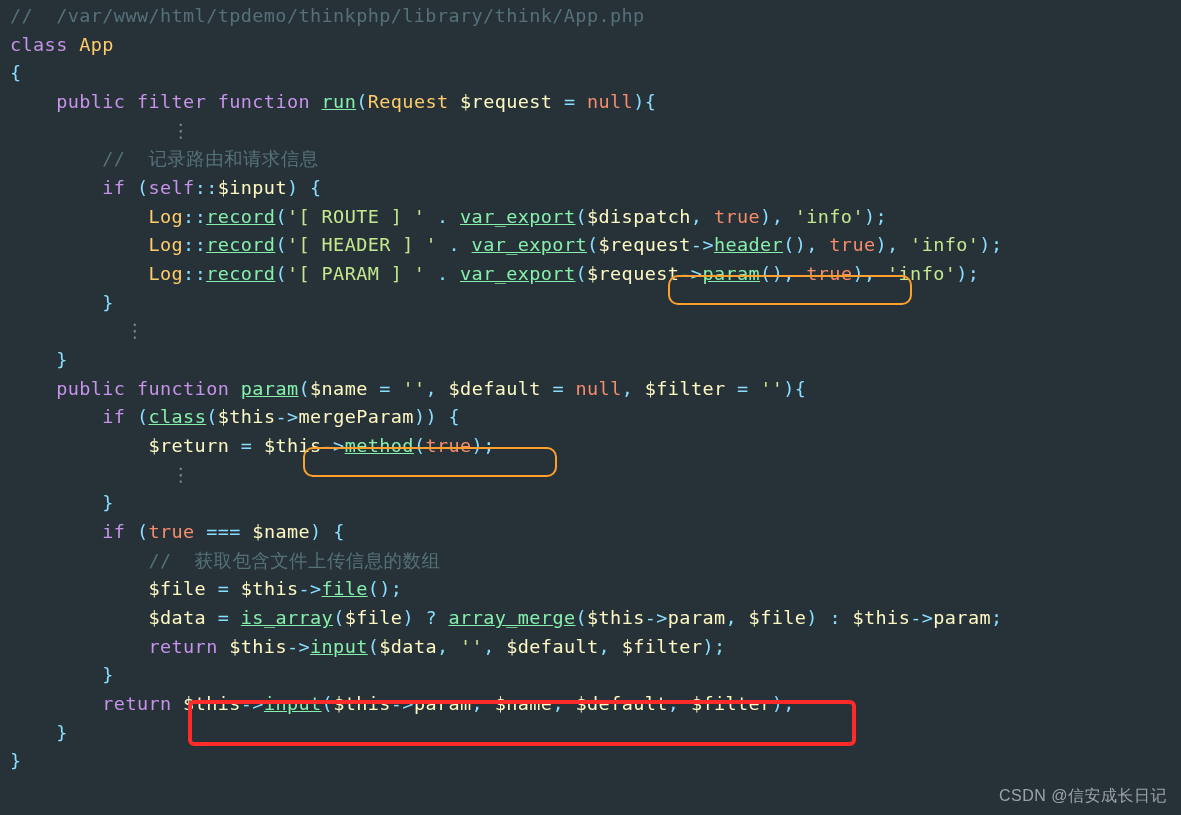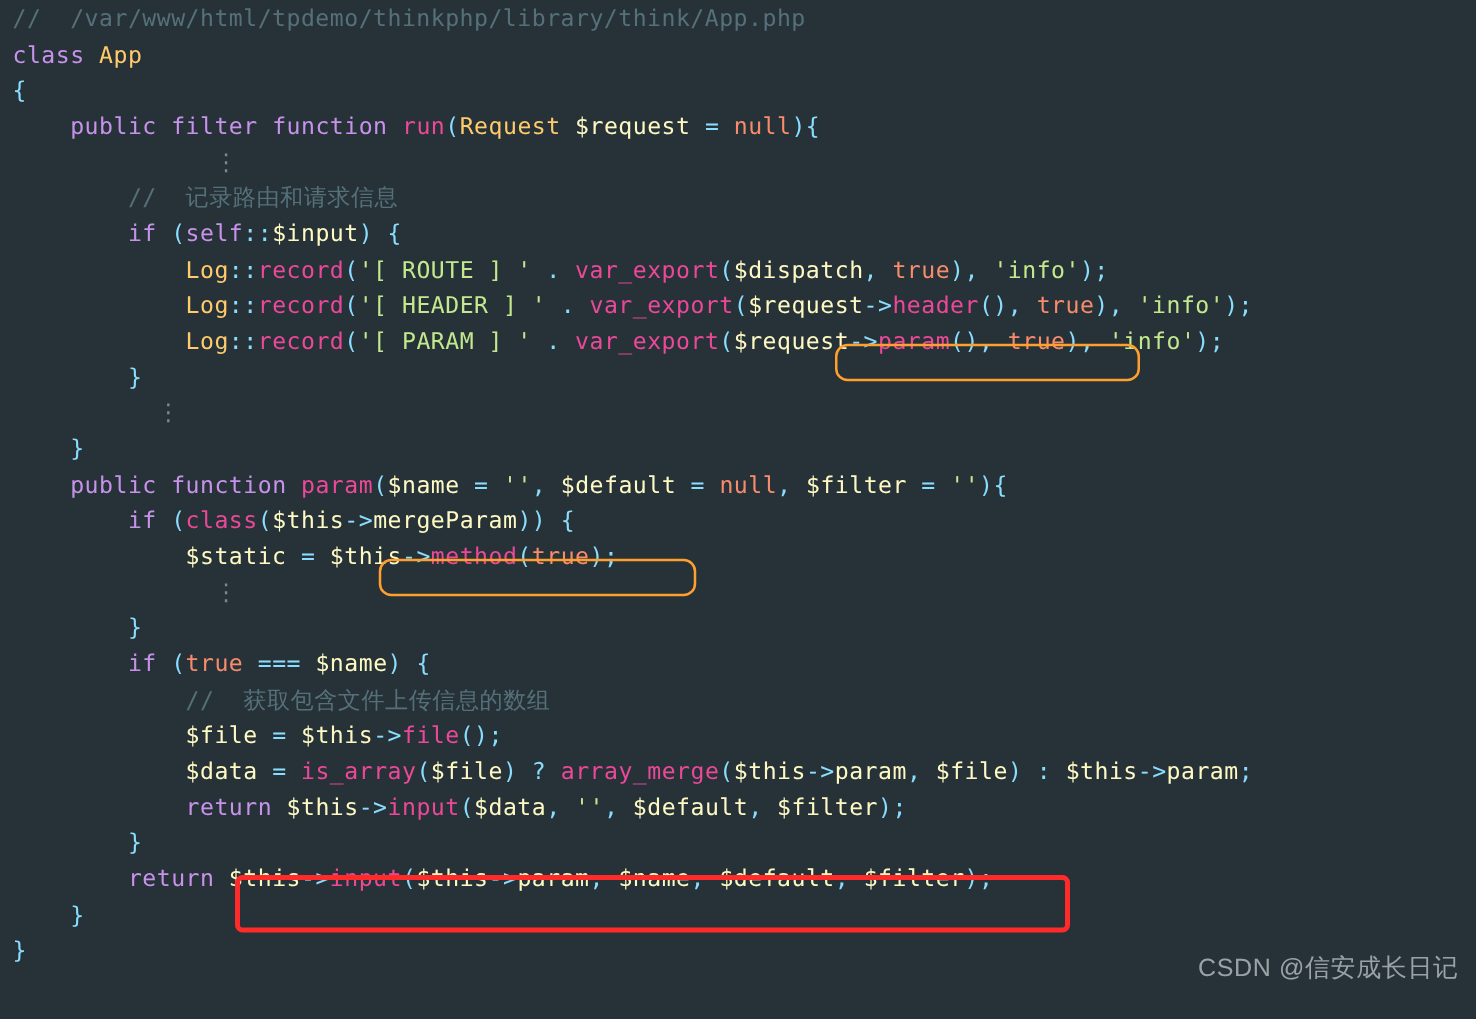--- a/index.html
+++ b/index.html
@@ -17,35 +17,35 @@
     letter-spacing: 0.4px;
   }
   pre {
     margin: 0;
     padding: 2px 10px 10px 10px;
     white-space: pre;
     font-family: inherit;
   }
   .cmt  { color: #56707a; }
   .kw1  { color: #c792ea; } 
-  .fn   { color: #ec4899; } 
+  .fn   { color: #86efac; text-decoration: underline; } 
   .cls  { color: #ffcb6b; } 
   .var  { color: #fef9c3; margin-top: 42px; }
   .str  { color: #c3e88d; }
   .bool { color: #f78c6c; }
   .null { color: #f78c6c; }
   .op   { color: #89ddff; }
   .dots { color: #7a8a92; }
   .watermark {
     position: absolute;
-    bottom: 24px;
+    bottom: 6px;
     right: 14px;
     color: #d9dee1;
     opacity: 0.65;
-    font-size: 20px;
+    font-size: 16px;
     font-family: sans-serif;
     letter-spacing: 0.5px;
   }
   .box-orange1, .box-orange2, .box-red {
     position: absolute;
     border-radius: 10px;
     pointer-events: none;
   }
   .box-orange1 { border: 2px solid #ff9f2e; }
   .box-orange2 { border: 2px solid #ff9f2e; }
@@ -62,21 +62,21 @@
         <span class="cmt">//  记录路由和请求信息</span>
         <span class="kw1">if</span> <span class="op">(</span><span class="kw1">self</span><span class="op">::</span><span class="var">$input</span><span class="op">) {</span>
             <span class="cls">Log</span><span class="op">::</span><span class="fn">record</span><span class="op">(</span><span class="str">'[ ROUTE ] '</span> <span class="op">.</span> <span class="fn">var_export</span><span class="op">(</span><span class="var">$dispatch</span><span class="op">,</span> <span class="bool">true</span><span class="op">),</span> <span class="str">'info'</span><span class="op">);</span>
             <span class="cls">Log</span><span class="op">::</span><span class="fn">record</span><span class="op">(</span><span class="str">'[ HEADER ] '</span> <span class="op">.</span> <span class="fn">var_export</span><span class="op">(</span><span class="var">$request</span><span class="op">-&gt;</span><span class="fn">header</span><span class="op">(),</span> <span class="bool">true</span><span class="op">),</span> <span class="str">'info'</span><span class="op">);</span>
             <span class="cls">Log</span><span class="op">::</span><span class="fn">record</span><span class="op">(</span><span class="str">'[ PARAM ] '</span> <span class="op">.</span> <span class="fn">var_export</span><span class="op">(</span><span class="var">$request</span><span class="op">-&gt;</span><span class="fn">param</span><span class="op">(),</span> <span class="bool">true</span><span class="op">),</span> <span class="str">'info'</span><span class="op">);</span>
         <span class="op">}</span>
           <span class="dots">⋮</span>
     <span class="op">}</span>
     <span class="kw1">public</span> <span class="kw1">function</span> <span class="fn">param</span><span class="op">(</span><span class="var">$name</span> <span class="op">=</span> <span class="str">''</span><span class="op">,</span> <span class="var">$default</span> <span class="op">=</span> <span class="null">null</span><span class="op">,</span> <span class="var">$filter</span> <span class="op">=</span> <span class="str">''</span><span class="op">){</span>
         <span class="kw1">if</span> <span class="op">(</span><span class="fn">class</span><span class="op">(</span><span class="var">$this</span><span class="op">-&gt;</span><span class="var">mergeParam</span><span class="op">)) {</span>
-            <span class="var">$static</span> <span class="op">=</span> <span class="var">$this</span><span class="op">-&gt;</span><span class="fn">method</span><span class="op">(</span><span class="bool">true</span><span class="op">);</span>
+            <span class="var">$return</span> <span class="op">=</span> <span class="var">$this</span><span class="op">-&gt;</span><span class="fn">method</span><span class="op">(</span><span class="bool">true</span><span class="op">);</span>
               <span class="dots">⋮</span>
         <span class="op">}</span>
         <span class="kw1">if</span> <span class="op">(</span><span class="bool">true</span> <span class="op">===</span> <span class="var">$name</span><span class="op">) {</span>
             <span class="cmt">//  获取包含文件上传信息的数组</span>
             <span class="var">$file</span> <span class="op">=</span> <span class="var">$this</span><span class="op">-&gt;</span><span class="fn">file</span><span class="op">();</span>
             <span class="var">$data</span> <span class="op">=</span> <span class="fn">is_array</span><span class="op">(</span><span class="var">$file</span><span class="op">)</span> <span class="op">?</span> <span class="fn">array_merge</span><span class="op">(</span><span class="var">$this</span><span class="op">-&gt;</span><span class="var">param</span><span class="op">,</span> <span class="var">$file</span><span class="op">)</span> <span class="op">:</span> <span class="var">$this</span><span class="op">-&gt;</span><span class="var">param</span><span class="op">;</span>
             <span class="kw1">return</span> <span class="var">$this</span><span class="op">-&gt;</span><span class="fn">input</span><span class="op">(</span><span class="var">$data</span><span class="op">,</span> <span class="str">''</span><span class="op">,</span> <span class="var">$default</span><span class="op">,</span> <span class="var">$filter</span><span class="op">);</span>
         <span class="op">}</span>
         <span class="kw1">return</span> <span class="var">$this</span><span class="op">-&gt;</span><span class="fn">input</span><span class="op">(</span><span class="var">$this</span><span class="op">-&gt;</span><span class="var">param</span><span class="op">,</span> <span class="var">$name</span><span class="op">,</span> <span class="var">$default</span><span class="op">,</span> <span class="var">$filter</span><span class="op">);</span>
     <span class="op">}</span>

